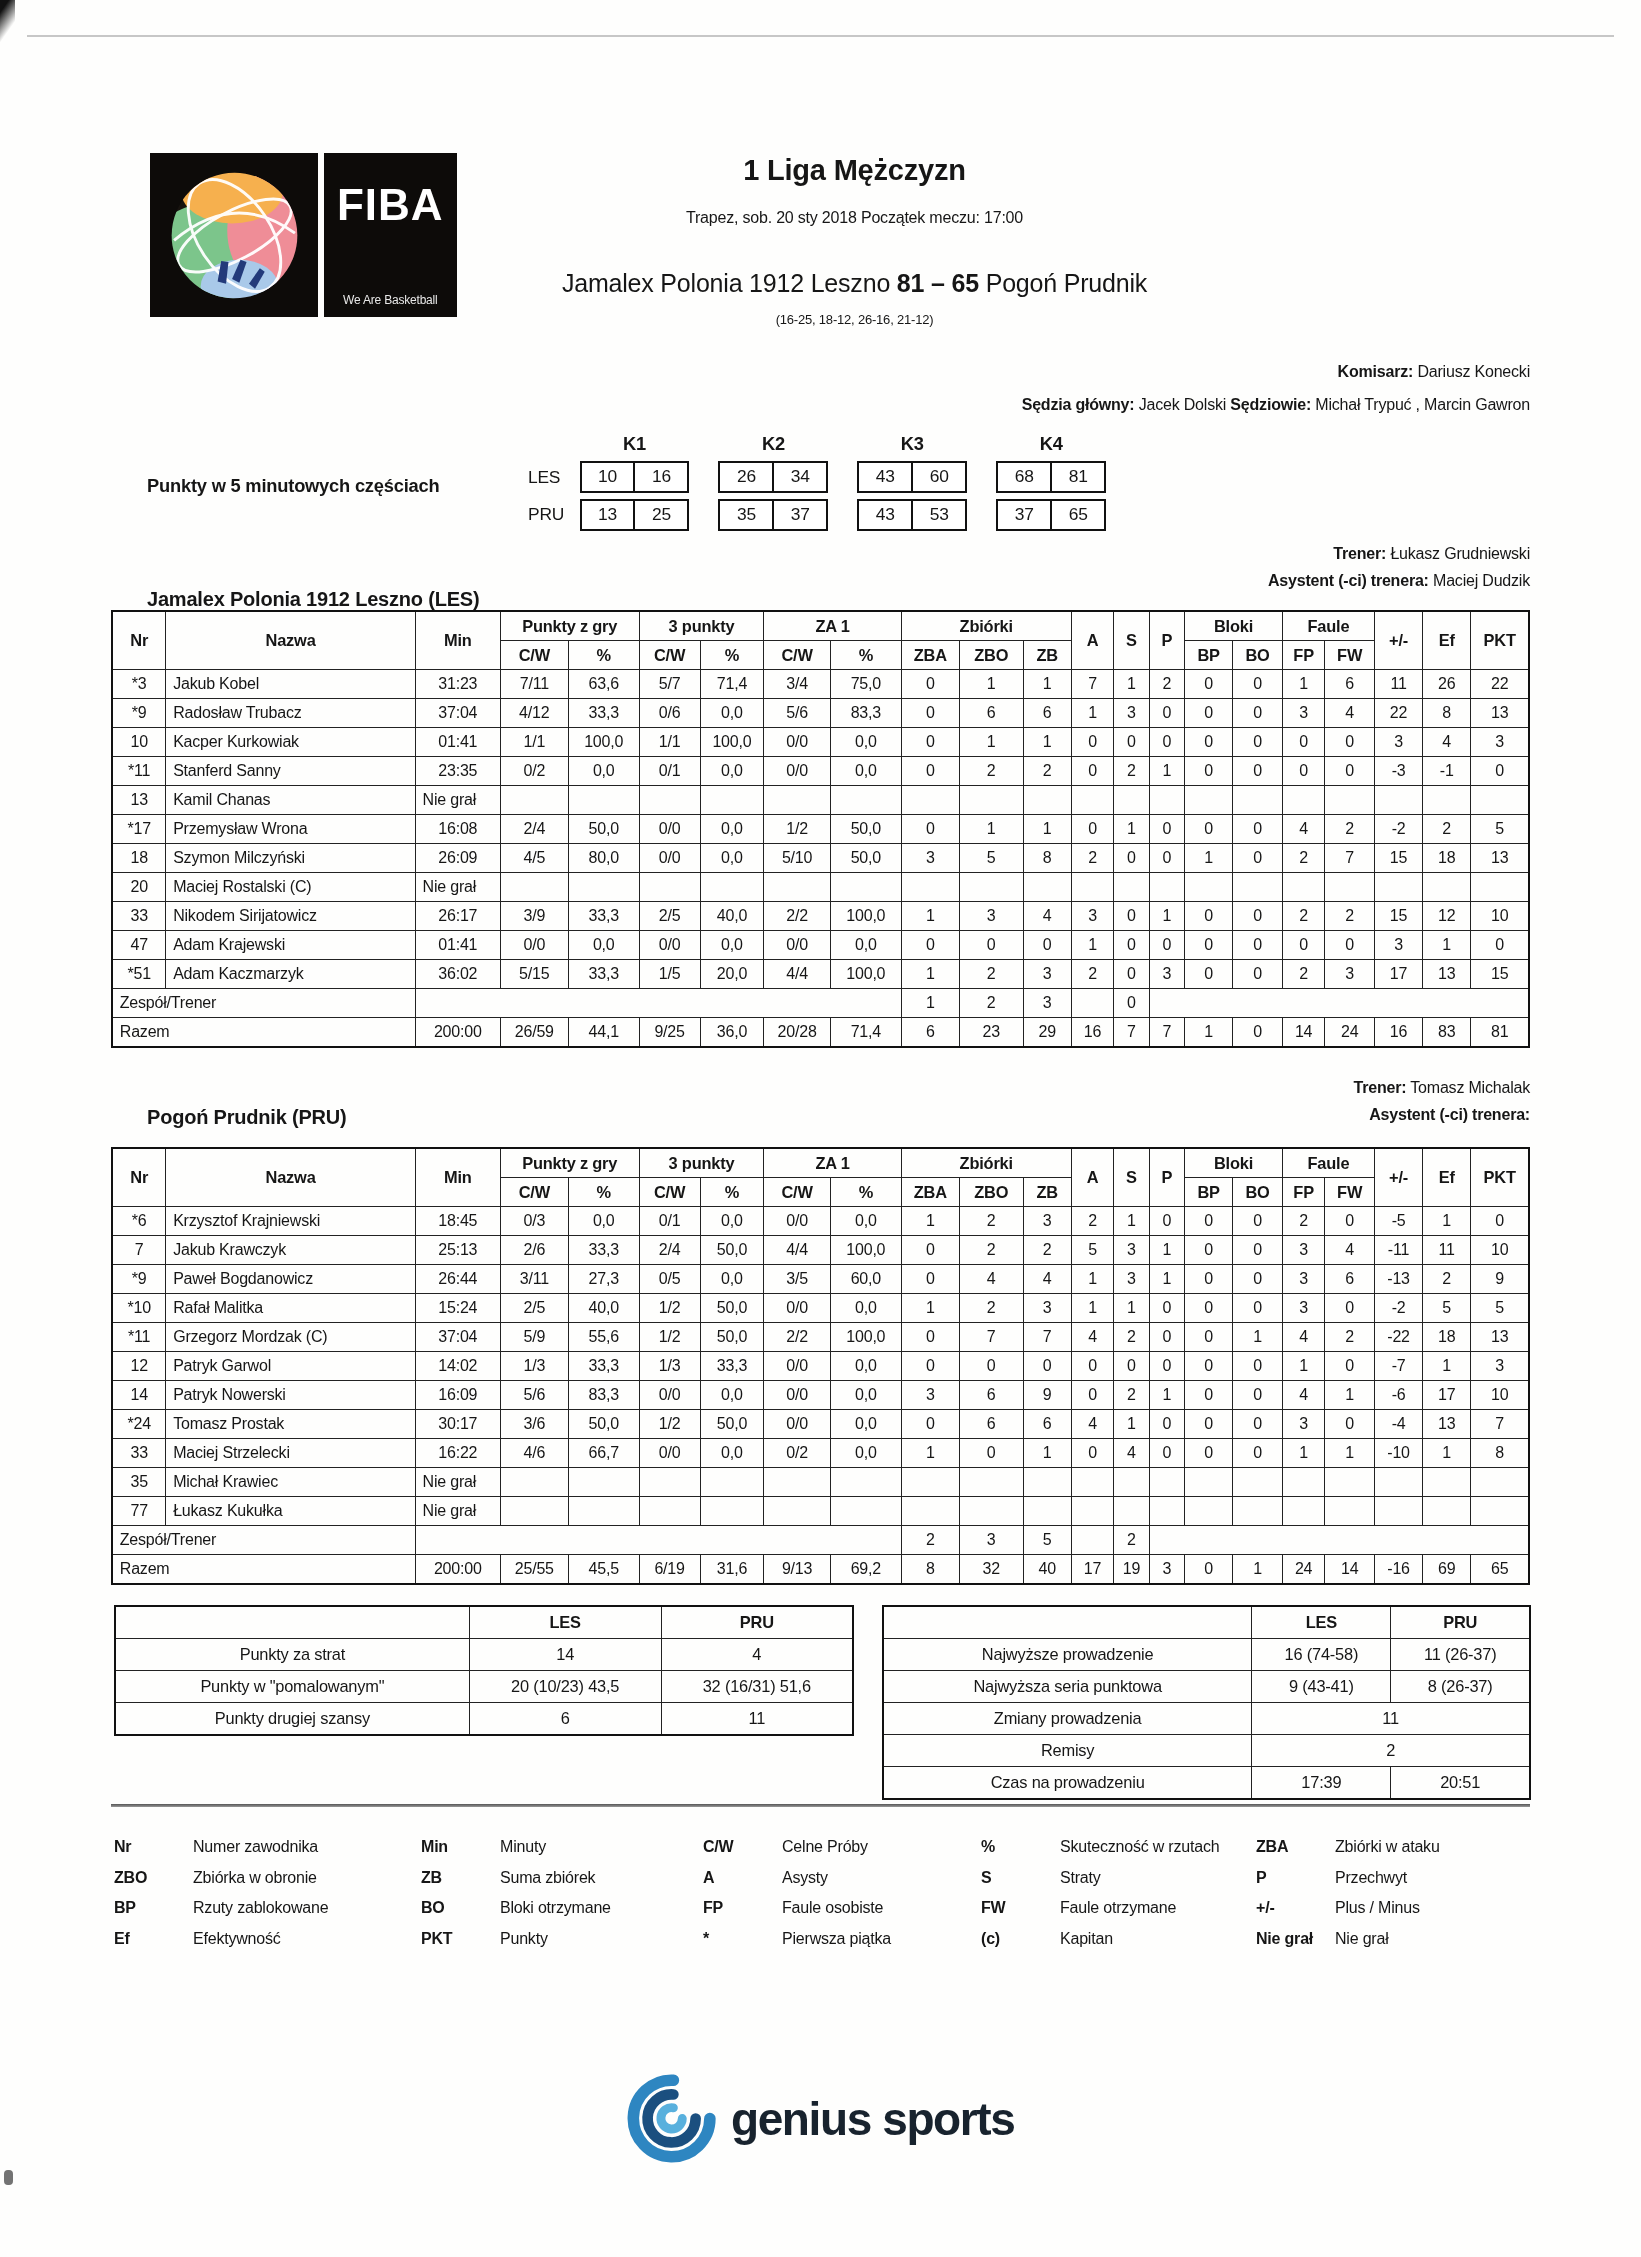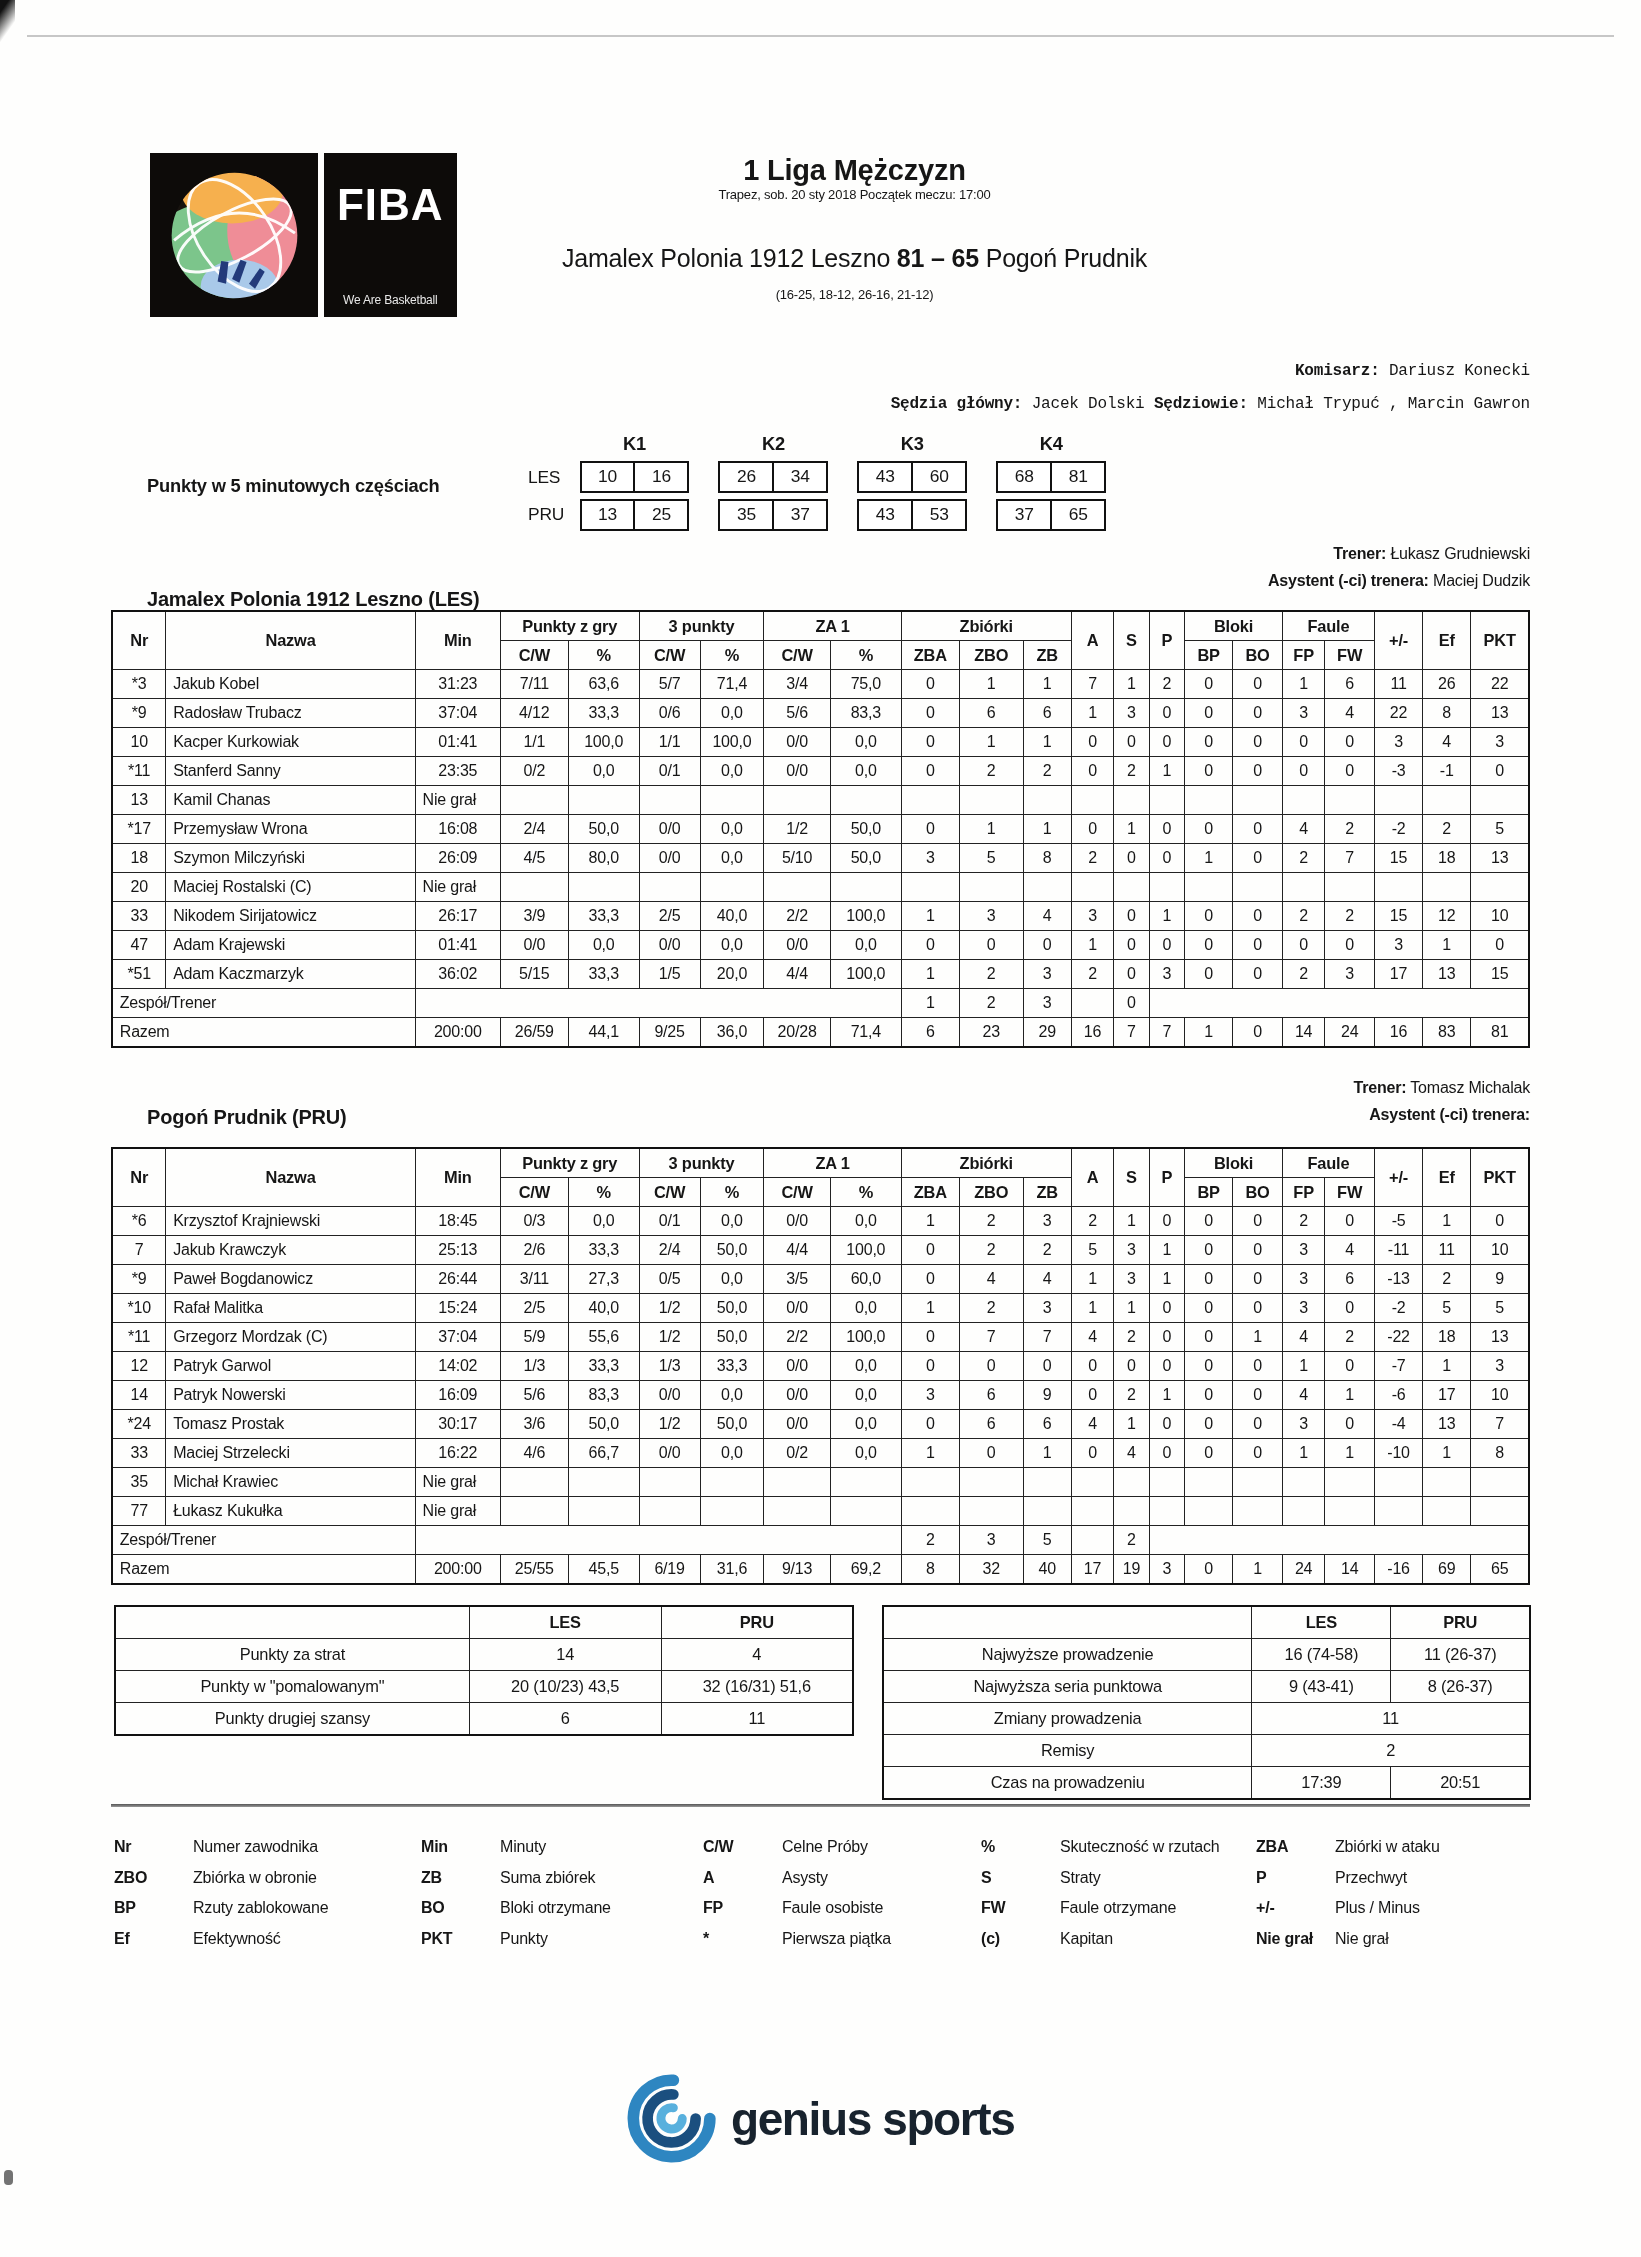--- a/index.html
+++ b/index.html
@@ -16,30 +16,30 @@
   .fiba .pane{background:#0d0b09;height:100%;}
   .fiba .pane.left{width:168px;display:flex;align-items:center;justify-content:center;}
   .fiba .pane.right{width:133px;position:relative;}
   .fiba-word{position:absolute;left:0;right:0;top:27px;text-align:center;color:#fff;
         font-size:44px;font-weight:bold;letter-spacing:1px;}
   .fiba-tag{position:absolute;left:0;right:0;bottom:9.7px;text-align:center;color:#e8e8e8;font-size:12px;}
 
   
   .center-head{position:absolute;left:454px;top:154px;width:801px;text-align:center;}
   .league{font-size:29px;font-weight:bold;}
-  .venue{font-size:13px;margin-top:0;}
+  .venue{font-size:16px;margin-top:22px;}
   .scoreline{font-size:25px;margin-top:42px;}
   .scoreline b{font-weight:bold;}
   .qbreak{font-size:13px;margin-top:14px;}
 
   
   .right-head{position:absolute;right:111px;top:154px;width:541px;text-align:right;}
   .stat-title{font-size:26px;font-weight:bold;}
   .info-lines{margin-top:37px;font-size:16px;line-height:28px;}
-  .officials{position:absolute;right:111px;top:355px;text-align:right;font-size:16px;line-height:33px;width:869px;font-family:Liberation Mono, monospace;}
+  .officials{position:absolute;right:111px;top:355px;text-align:right;font-size:16px;line-height:33px;width:869px;}
   .officials b{font-weight:bold;}
 
   
   .periods{position:absolute;left:147px;top:433px;display:flex;}
   .p-label{font-weight:bold;font-size:18.3px;margin-top:42px;width:381px;}
   .p-rows{display:flex;flex-direction:column;margin-top:28px;margin-right:15.4px;font-size:17.4px;}
   .p-rows div{height:32px;display:flex;align-items:center;margin-bottom:5.8px;}
   .p-groups{display:flex;gap:29px;}
   .q-group{display:flex;flex-direction:column;align-items:center;}
   .q-k{font-weight:bold;font-size:18.3px;height:23px;margin-bottom:4.8px;}

